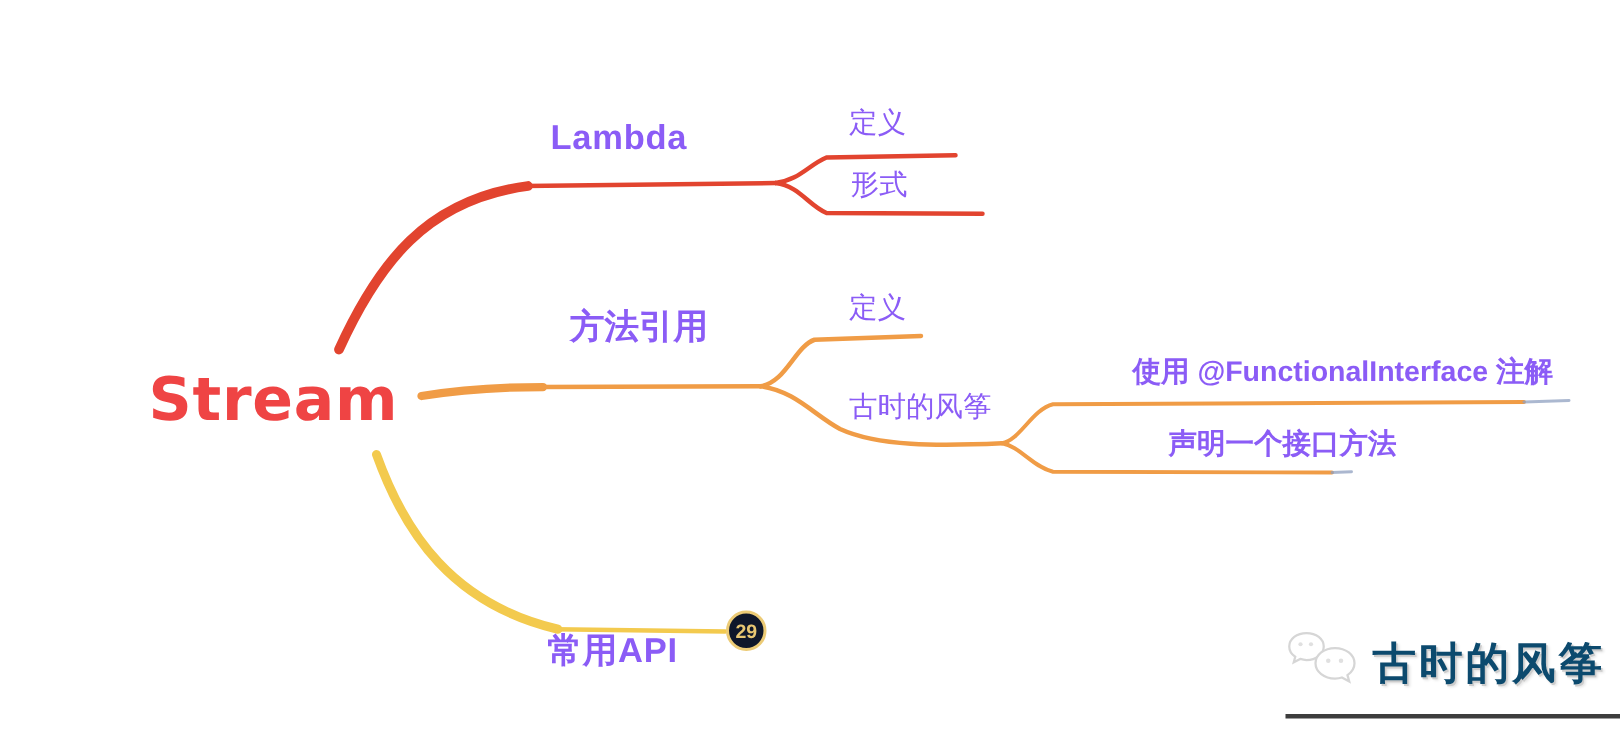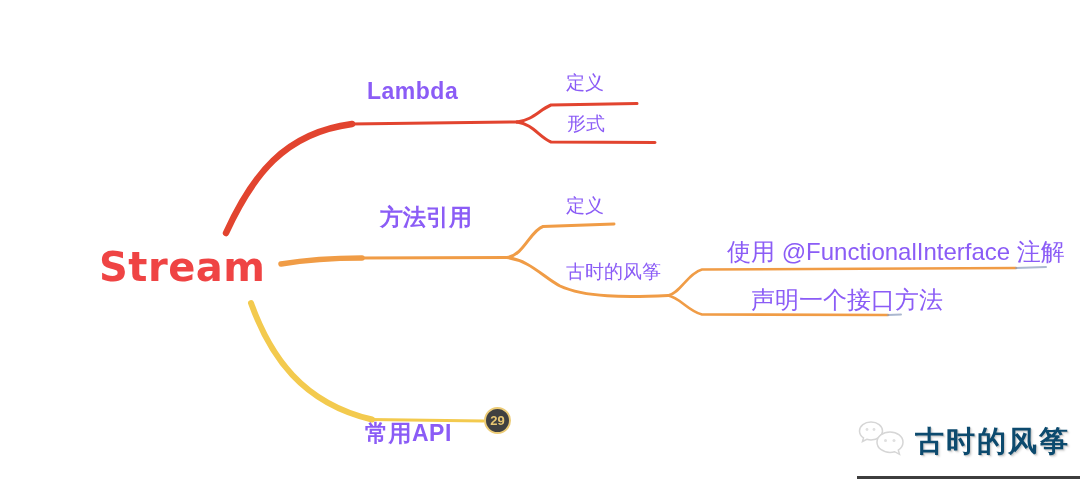--- a/index.html
+++ b/index.html
@@ -24,28 +24,28 @@
   .lbl-lambda{left:367px;top:78px;letter-spacing:0.5px;}
   .lbl-method-ref{left:380px;top:204px;}
   .lbl-common-api{left:365px;top:372px;letter-spacing:0.5px;margin-top:48px;}
 
   .sub-label{font-size:19px;font-weight:500;}
   .lbl-lambda-def{left:566px;top:72px;}
   .lbl-lambda-form{left:567px;top:113px;}
   .lbl-mr-def{left:566px;top:195px;}
   .lbl-mr-usage{left:566px;top:261px;}
 
-  .leaf-label{font-size:24px;font-weight:400;}
+  .leaf-label{font-size:19px;font-weight:700;margin-left:28px;}
   .lbl-usage-annotation{left:727px;top:238px;}
   .lbl-usage-declare{left:751px;top:286px;}
 
   .badge{
     position:absolute;left:484px;top:407px;
     width:27px;height:27px;border-radius:50%;
-    border:2.4px solid #eccb76;background:#404040;
+    border:2.4px solid #eccb76;background:#0f172a;
     color:#e7c672;font-size:13px;font-weight:600;
     display:flex;align-items:center;justify-content:center;
     box-sizing:border-box;
   }
 
   .watermark{position:absolute;left:857px;top:420px;width:223px;}
   .watermark-row{display:flex;align-items:center;gap:8px;}
   .watermark-text{
     color:#0c4a6e;
     font-size:29px;font-weight:700;letter-spacing:2px;

